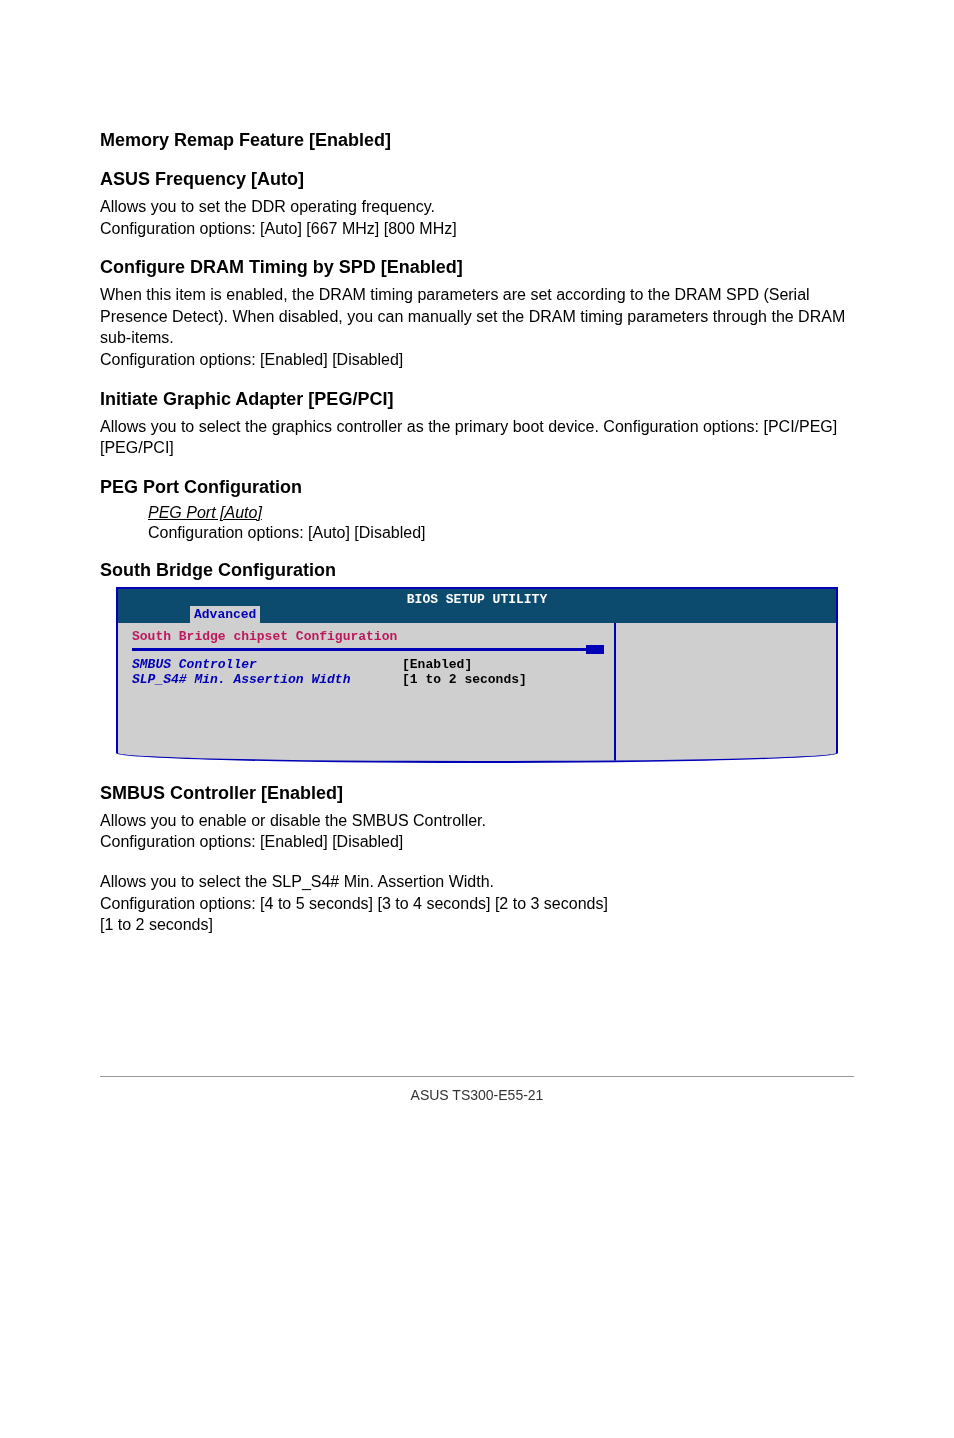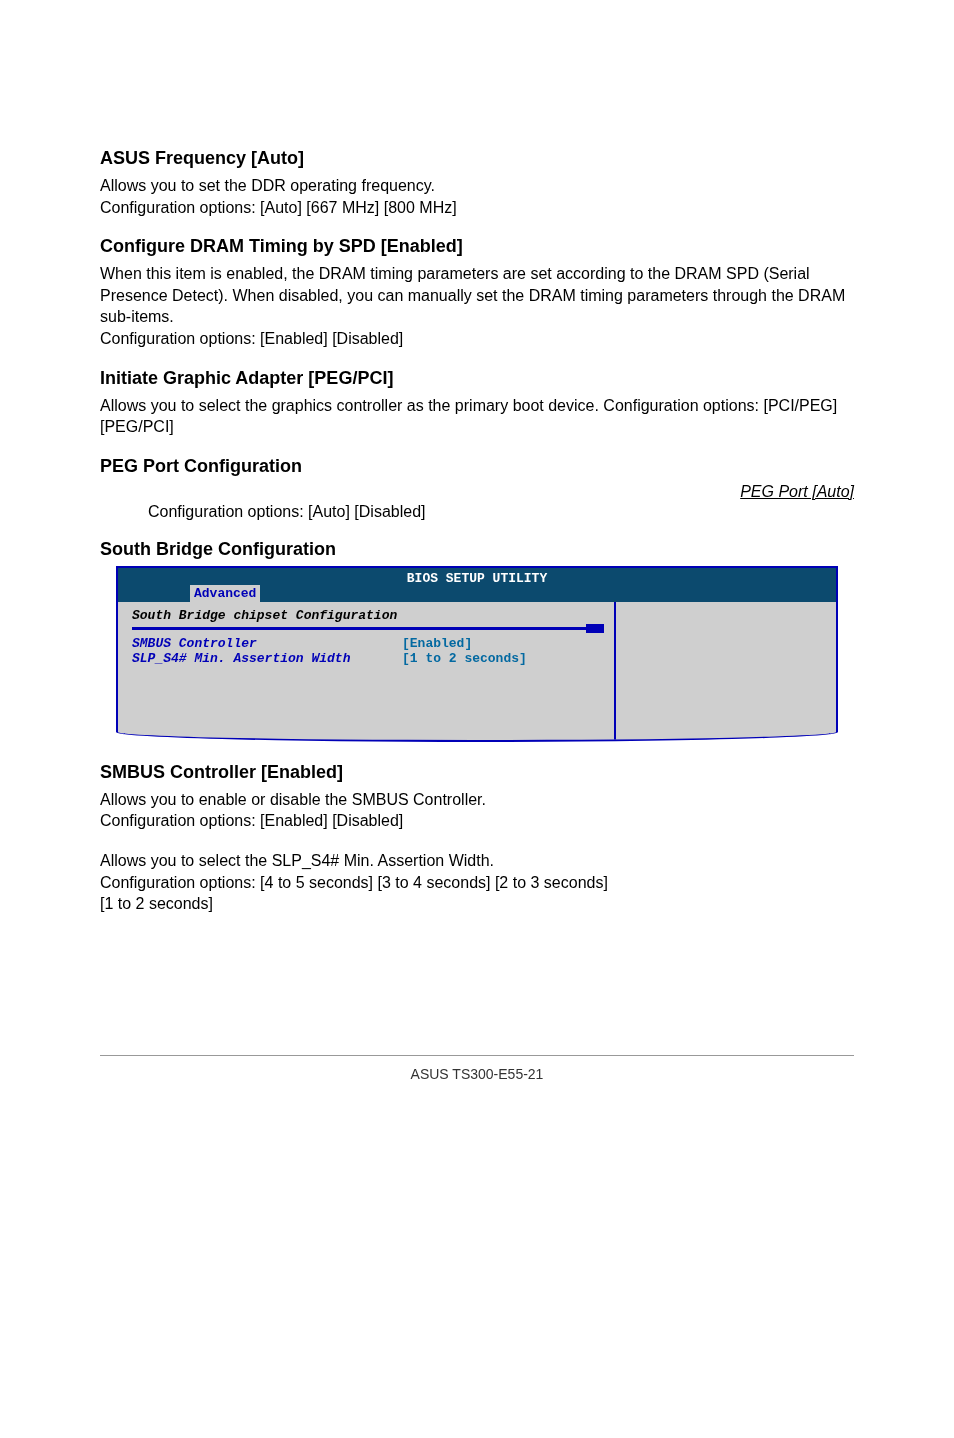--- a/index.html
+++ b/index.html
@@ -26,21 +26,20 @@
     .section-body {
       font-size: 16px;
       line-height: 1.35;
     }
     .sub-title {
       font-style: italic;
       text-decoration: underline;
       font-size: 16px;
       margin-left: 48px;
       margin-bottom: 2px;
-      text-align: right;
     }
     .sub-body {
       font-size: 16px;
       margin-left: 48px;
     }
     .bios-box {
       margin: 4px 16px 20px 16px;
       position: relative;
     }
     .bios-header {
@@ -77,23 +76,22 @@
       min-height: 140px;
       border-radius: 0 0 50% 50% / 0 0 10px 10px;
       overflow: hidden;
     }
     .bios-left {
       flex: 1;
       padding: 6px 10px 20px 14px;
       border-right: 2px solid #0000b7;
     }
     .bios-left-title {
-      color: #000000;
+      color: #be185d;
       padding-bottom: 4px;
-      font-style: italic;
     }
     .bios-hr {
       height: 3px;
       background: #0000b7;
       margin-bottom: 6px;
       width: 100%;
       position: relative;
     }
     .bios-hr::after {
       content: '';
@@ -105,21 +103,21 @@
       background: #0000b7;
     }
     .bios-row {
       display: flex;
     }
     .bios-label {
       width: 270px;
       font-style: italic;
     }
     .bios-value {
-      color: #0369a1;
+      color: #000000;
       text-align: center;
     }
     .bios-right {
       width: 220px;
       padding: 6px 10px;
     }
     .footer {
       position: relative;
       margin-top: 140px;
       border-top: 1px solid #999;
@@ -127,20 +125,21 @@
       display: flex;
       justify-content: center;
       font-size: 14px;
       color: #333;
     }
   </style>
 </head>
 <body>
 
 <div class="section">
+  <div class="section-title">Memory Remap Feature [Enabled]</div>
 </div>
 
 <div class="section">
   <div class="section-title">ASUS Frequency [Auto]</div>
   <div class="section-body" style="white-space:pre-line">Allows you to set the DDR operating frequency.
 Configuration options: [Auto] [667 MHz] [800 MHz]</div>
 </div>
 
 <div class="section">
   <div class="section-title">Configure DRAM Timing by SPD [Enabled]</div>

